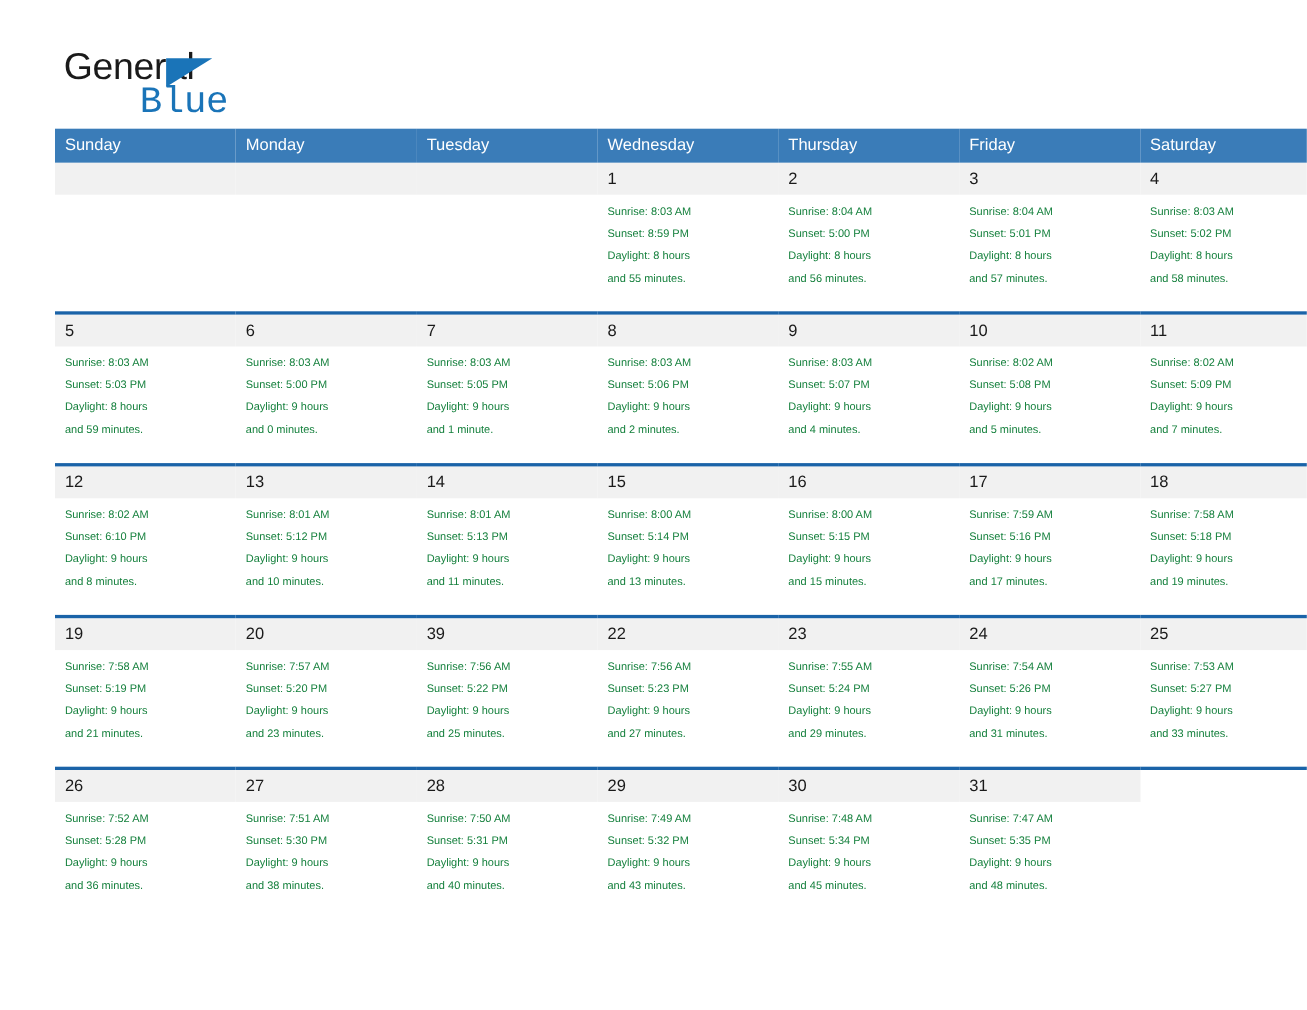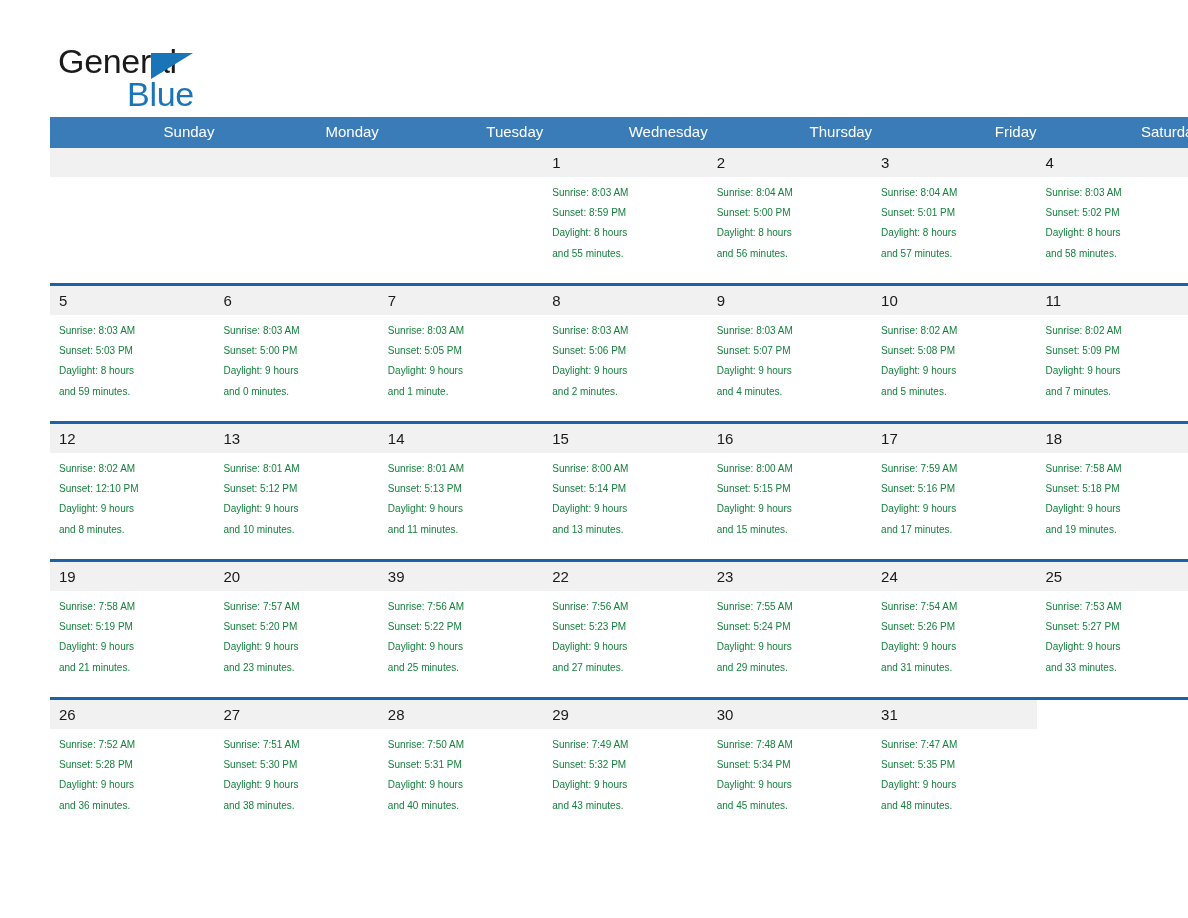--- a/index.html
+++ b/index.html
@@ -57,21 +57,21 @@
     border-left: 42px solid #1a74b8;
     border-bottom: 26px solid transparent;
   }
   .logo-blue {
     position: absolute;
     left: 77px;
     top: 33px;
     font-size: 34px;
     letter-spacing: -0.3px;
     color: #1a74b8;
-    font-family: Liberation Sans, sans-serif;
+    font-family: Liberation Mono, monospace;
   }
 
   .titles {
     text-align: right;
     padding-top: 2px;
   }
   .title-month {
     font-size: 40px;
     font-weight: normal;
     color: #1a1a1a;
@@ -92,21 +92,21 @@
     border-collapse: collapse;
     table-layout: fixed;
     margin-top: 11px;
   }
 
   .calendar th {
     background: #3a7cb8;
     color: #ffffff;
     font-size: 15px;
     font-weight: normal;
-    text-align: right;
+    text-align: left;
     padding: 6px 0 7px 9px;
     line-height: 18px;
     width: 155.43px;
   }
 
   .week-row > td {
     vertical-align: top;
     padding: 0;
     border-top: 3px solid #1a63a8;
     height: 135px;
@@ -279,21 +279,21 @@
               <div>Daylight: 9 hours</div>
               <div>and 7 minutes.</div>
             </div>
           </td>
         </tr>
         <tr class="week-row">
           <td>
             <div class="daynum">12</div>
             <div class="info">
               <div>Sunrise: 8:02 AM</div>
-              <div>Sunset: 12:10 PM</div>
+              <div>Sunset: 6:10 PM</div>
               <div>Daylight: 9 hours</div>
               <div>and 8 minutes.</div>
             </div>
           </td>
           <td>
             <div class="daynum">13</div>
             <div class="info">
               <div>Sunrise: 8:01 AM</div>
               <div>Sunset: 5:12 PM</div>
               <div>Daylight: 9 hours</div>

